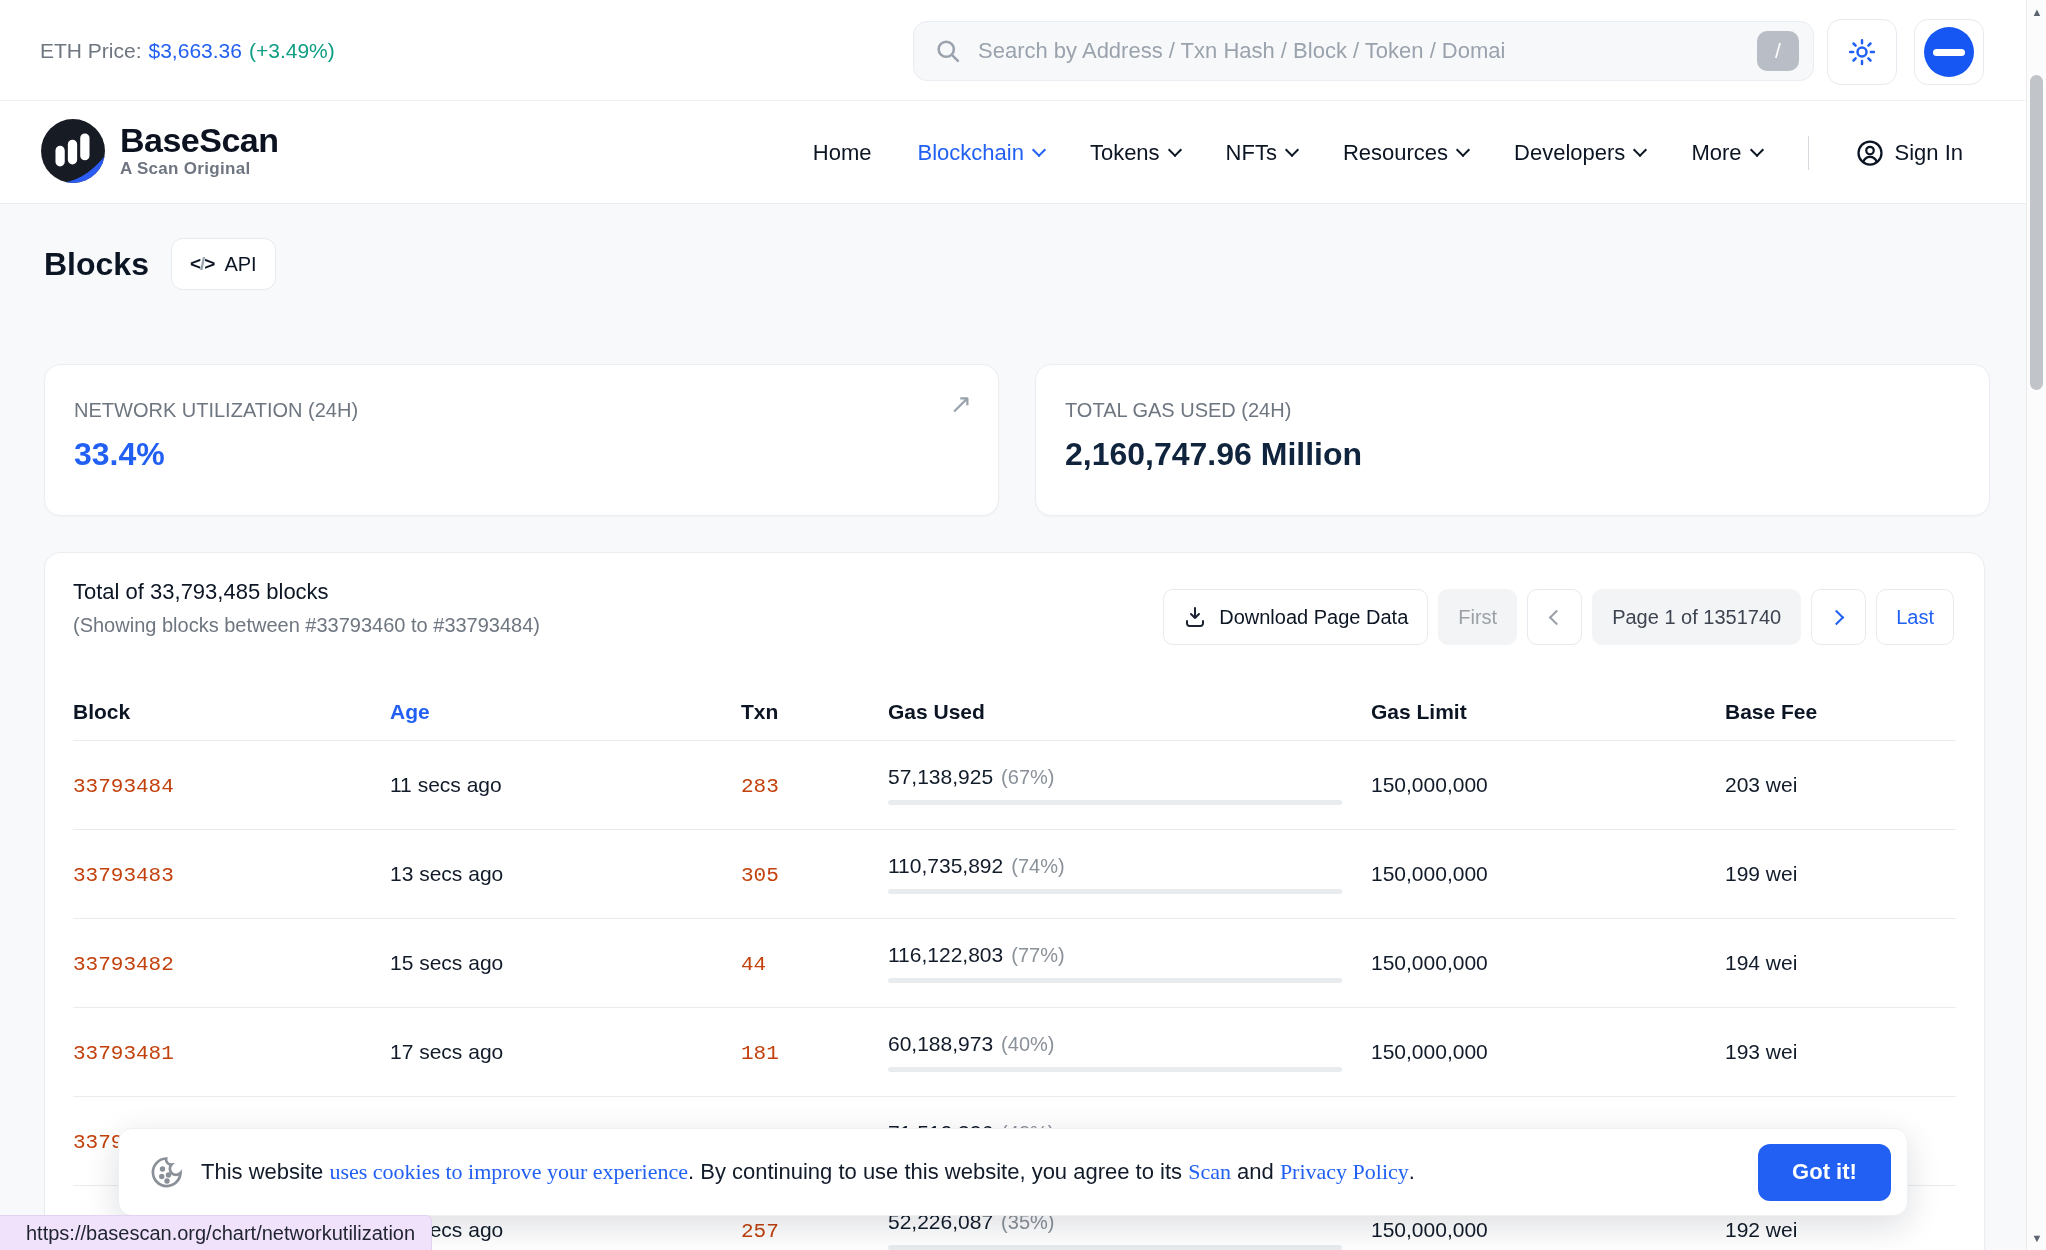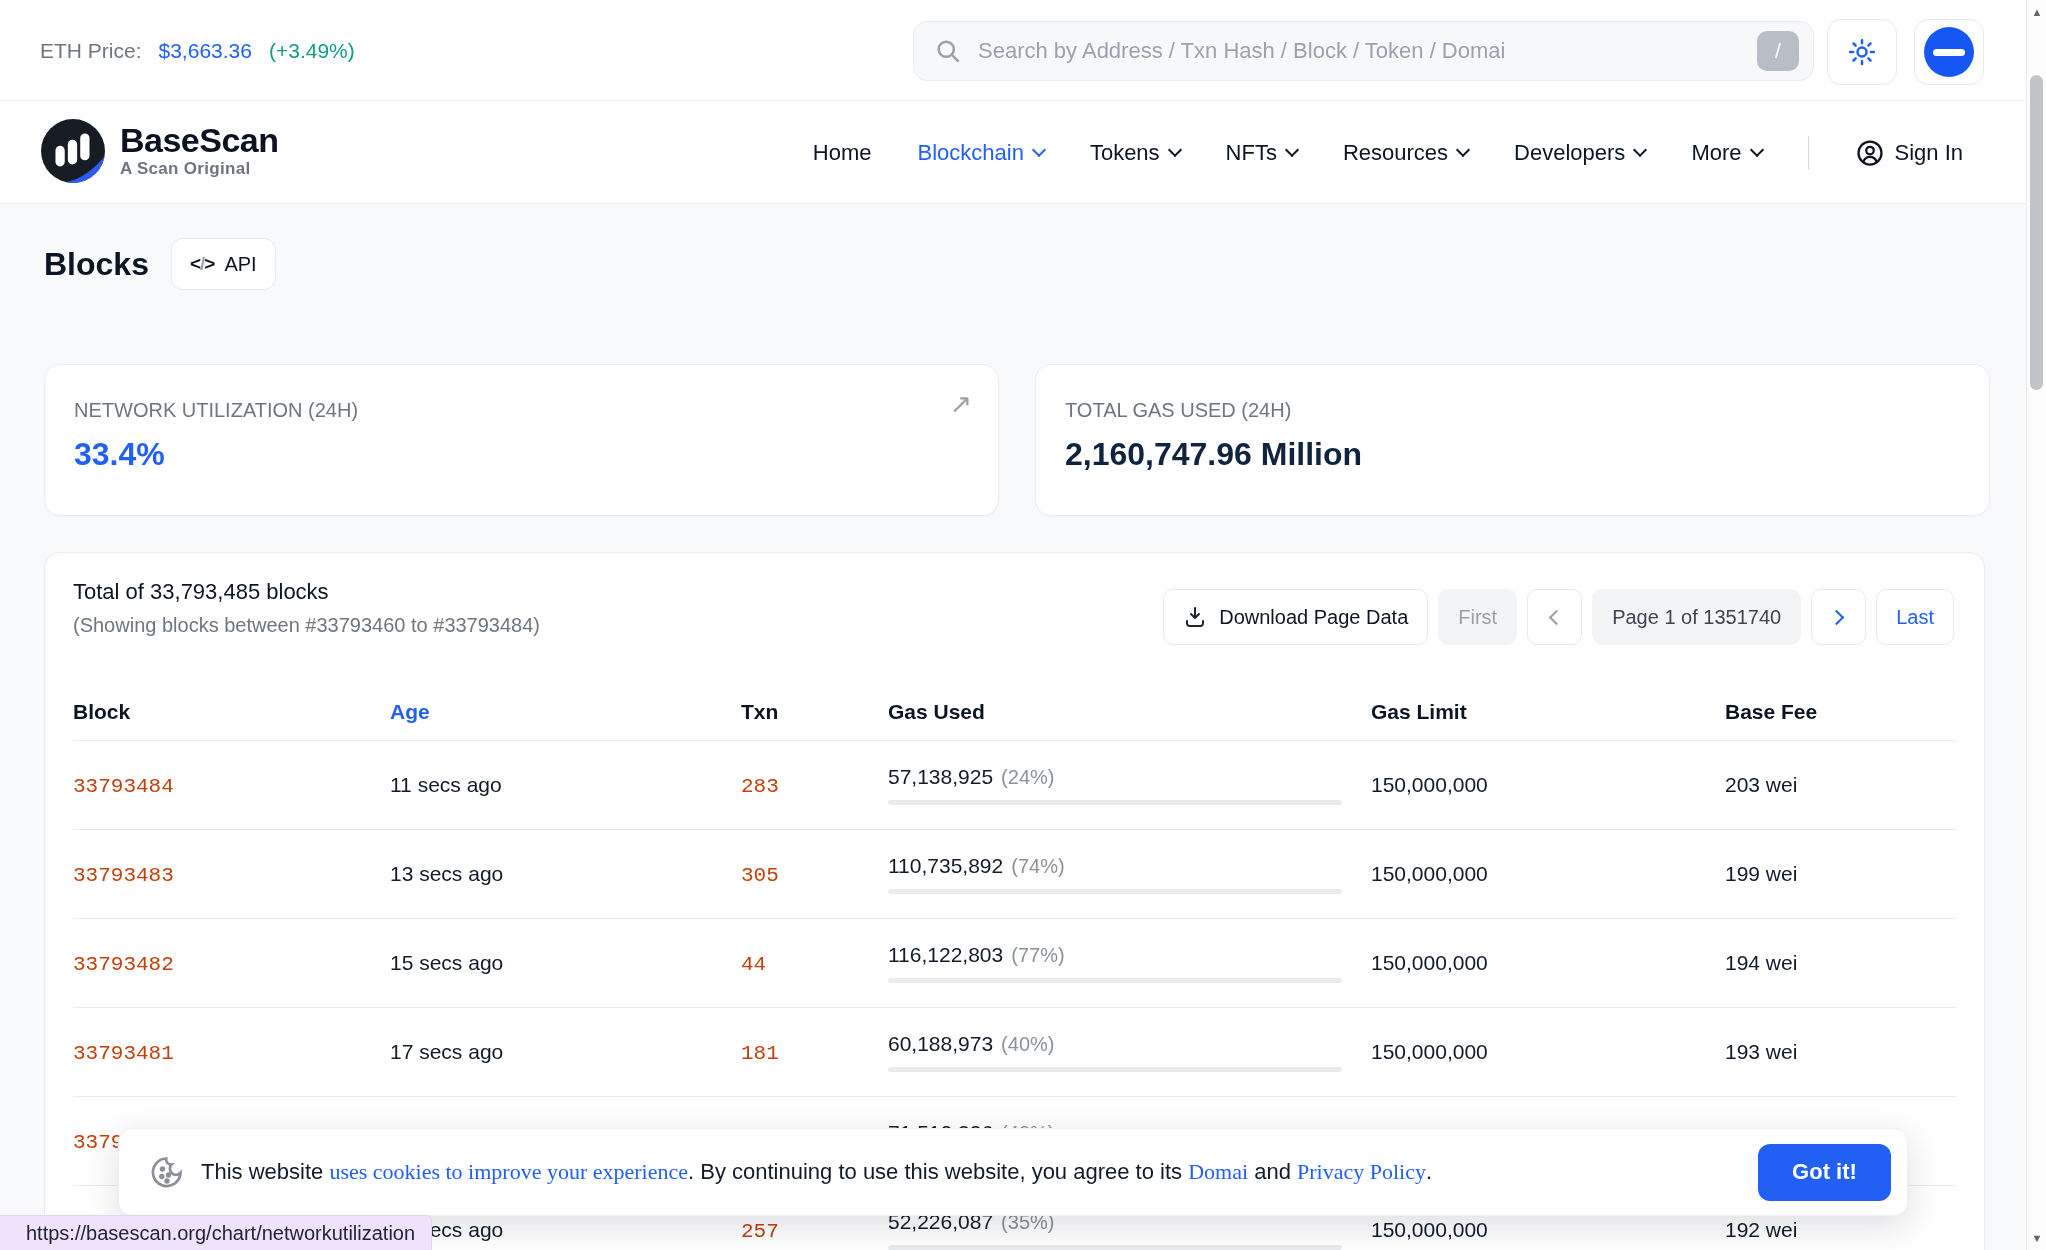--- a/index.html
+++ b/index.html
@@ -1,21 +1,21 @@
 <!DOCTYPE html>
 <html><head>
 <meta charset="utf-8">
 <style>
   * { margin:0; padding:0; box-sizing:border-box; }
   html,body { width:2046px; height:1250px; overflow:hidden; }
   body { font-family:"Liberation Sans", sans-serif; background:#f8f9fb; color:#111b29; position:relative; }
 
   
   #topbar { position:absolute; left:0; top:0; width:2046px; height:101px; background:#fff; border-bottom:1px solid #eef0f3; z-index:5; }
-  .eth-price { position:absolute; left:40px; top:0; height:101px; display:flex; align-items:center; gap:17px; font-size:21px; }
+  .eth-price { position:absolute; left:40px; top:0; height:101px; display:flex; align-items:center; gap:7px; font-size:21px; }
   .eth-label { color:#6e7680; }
   .eth-value { color:#2160f3; }
   .eth-change { color:#0d9e84; }
   .searchbox { position:absolute; left:913px; top:21px; width:901px; height:60px; background:#f7f8fa; border:1px solid #e9ecf0; border-radius:14px; display:flex; align-items:center; padding:0 14px 0 20px; }
   .searchbox input { flex:1; border:none; outline:none; background:transparent; font-size:22px; color:#333; margin-left:16px; font-family:"Liberation Sans", sans-serif; }
   .searchbox input::placeholder { color:#9aa3ad; }
   .slash-key { width:42px; height:40px; background:#b9bec6; border-radius:10px; color:#fff; font-size:21px; display:flex; align-items:center; justify-content:center; }
   .icon-btn { position:absolute; top:19px; width:70px; height:66px; background:#fff; border:1px solid #e7eaee; border-radius:14px; display:flex; align-items:center; justify-content:center; cursor:pointer; }
   #theme-btn { left:1827px; }
   #profile-btn { left:1914px; }
@@ -251,21 +251,21 @@
         <span>Base Fee</span>
       </div>
 
       <div class="trow drow">
         <span><a class="blink">33793484</a></span>
         <span>11 secs ago</span>
         <span><a class="blink">283</a></span>
         <span class="gas-cell">
           <span class="gas-line">
               <span class="gas-num">57,138,925</span>
-              <span class="gas-pct">(24%)</span>
+              <span class="gas-pct">(67%)</span>
             </span>
           <span class="bar-track"><span class="bar-fill" style="width: 38%; background: rgb(24, 121, 182);"></span></span>
         </span>
         <span>150,000,000</span>
         <span>203 wei</span>
       </div>
 
       <div class="trow drow">
         <span><a class="blink">33793483</a></span>
         <span>13 secs ago</span>
@@ -347,21 +347,21 @@
 <div id="cookie-banner">
   <span>
     <svg width="36" height="36" viewBox="0 0 24 24" fill="none" stroke="#8a9097" stroke-width="1.8">
       <path d="M21 12.6 A 9.2 9.2 0 1 1 11.4 3 A 3.4 3.4 0 0 0 15 7 A 3.4 3.4 0 0 0 21 12.6 Z"></path>
       <circle cx="9" cy="10" r="0.9" fill="#8a9097"></circle>
       <circle cx="13" cy="14" r="0.9" fill="#8a9097"></circle>
       <circle cx="8.5" cy="15" r="0.9" fill="#8a9097"></circle>
       <circle cx="12" cy="18" r="0.9" fill="#8a9097"></circle>
     </svg>
   </span>
-  <span class="cookie-text"><span>This website </span><span class="clink">uses cookies to improve your experience</span><span>. By continuing to use this website, you agree to its </span><span class="clink">Domai</span><span> and </span><span class="clink">Privacy Policy</span><span>.</span></span>
+  <span class="cookie-text"><span>This website </span><span class="clink">uses cookies to improve your experience</span><span>. By continuing to use this website, you agree to its </span><span class="clink">Scan</span><span> and </span><span class="clink">Privacy Policy</span><span>.</span></span>
   <button class="gotit-btn">Got it!</button>
 </div>
 
 <div id="status-bubble">https://basescan.org/chart/networkutilization</div>
 
 <div id="scrollbar">
   <span class="sb-arrow sb-up">▲</span>
   <span class="sb-thumb"></span>
   <span class="sb-arrow sb-down">▼</span>
 </div>

